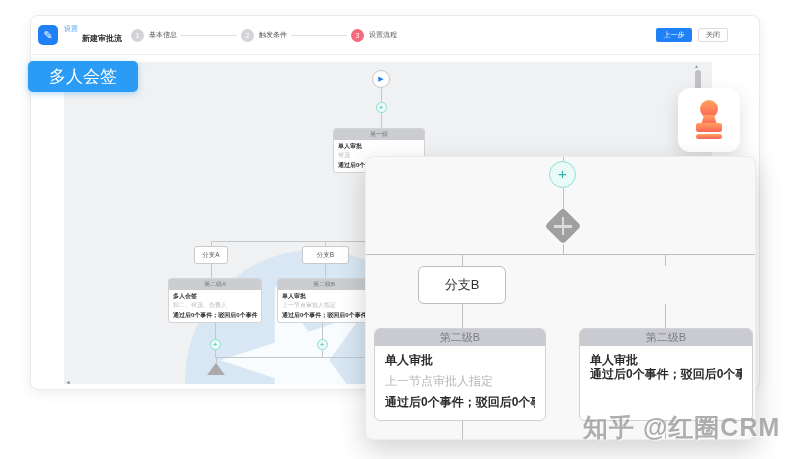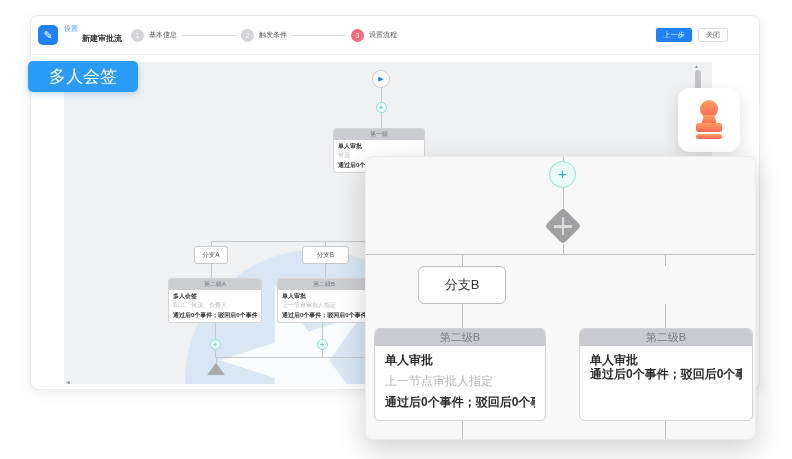--- a/index.html
+++ b/index.html
@@ -235,14 +235,15 @@
       <div class="bd">
         <div class="r b">单人审批</div>
         <div class="r b">通过后0个事件；驳回后0个事件</div>
       </div>
     </div>
 
     <div class="ov-line" style="left:95.5px;top:264px;width:1px;height:20px;"></div>
     <div class="ov-line" style="left:298.5px;top:264px;width:1px;height:20px;"></div>
   </div>
 
+  <div class="abs watermark">知乎 @红圈CRM</div>
 
 </div>
 
 </body></html>

